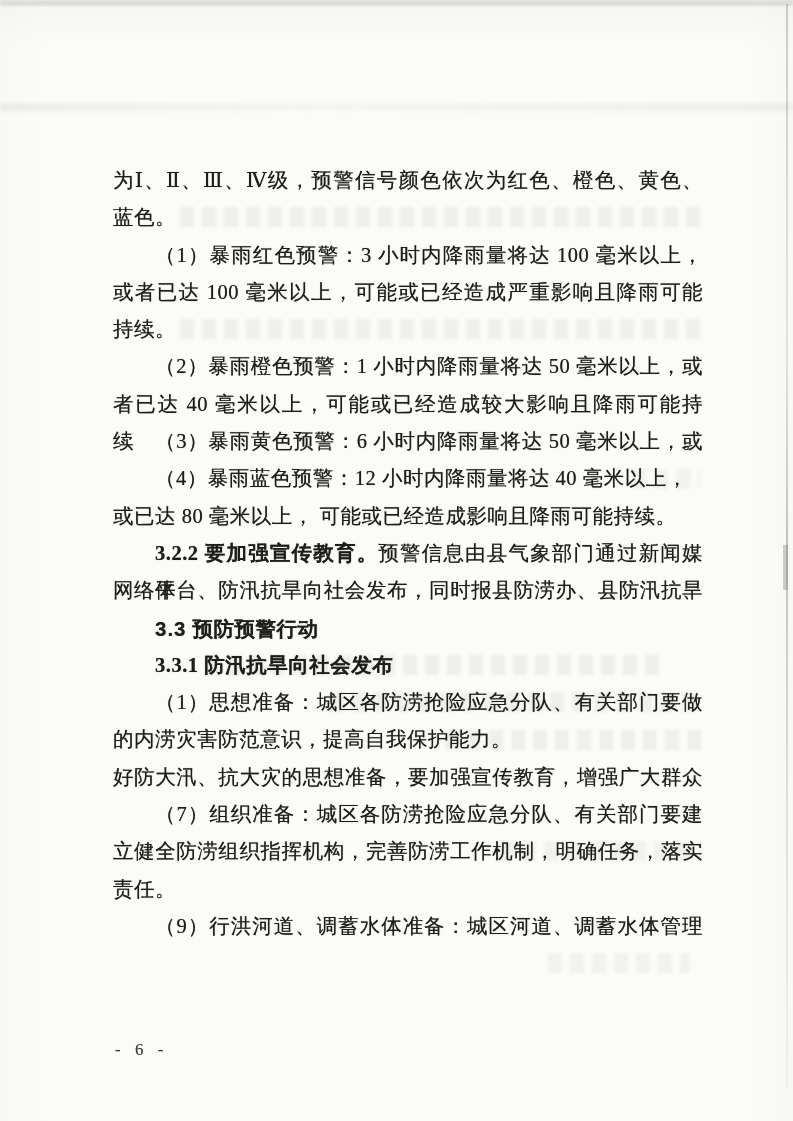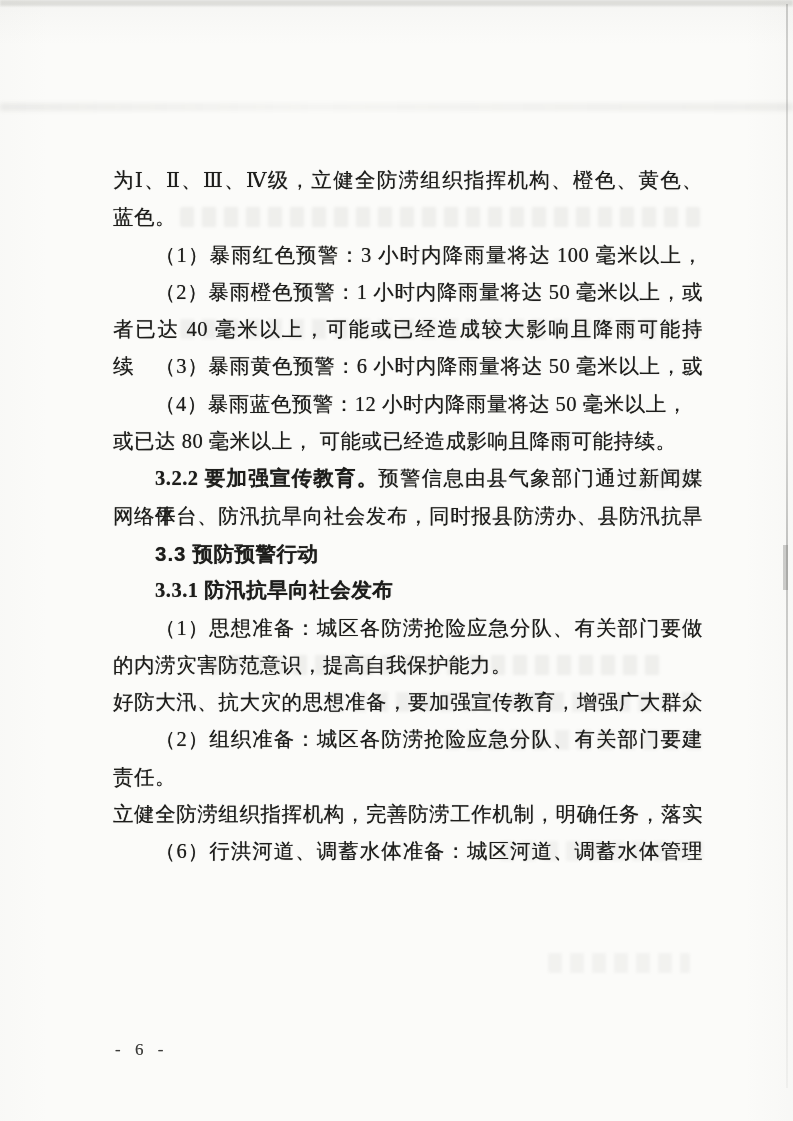--- a/index.html
+++ b/index.html
@@ -129,35 +129,37 @@
   <div class="ghost" style="left:180px; top:207px; width:520px;"></div>
   <div class="ghost" style="left:180px; top:319px; width:520px; opacity:.45;"></div>
   <div class="ghost" style="left:632px; top:469px; width:68px; opacity:.4;"></div>
   <div class="ghost" style="left:205px; top:655px; width:460px; opacity:.5;"></div>
   <div class="ghost" style="left:330px; top:692px; width:372px; opacity:.45;"></div>
   <div class="ghost" style="left:445px; top:730px; width:258px; opacity:.45;"></div>
   <div class="ghost" style="left:500px; top:841px; width:203px; opacity:.4;"></div>
   <div class="ghost" style="left:548px; top:953px; width:142px; opacity:.35;"></div>
 
   <div class="text-block" id="text-block">
-      <div class="line justify"><span>为Ⅰ、Ⅱ、Ⅲ、Ⅳ级，立健全防涝组织指挥机构、橙色、黄色、</span></div>
+      <div class="line justify"><span>为Ⅰ、Ⅱ、Ⅲ、Ⅳ级，预警信号颜色依次为红色、橙色、黄色、</span></div>
       <div class="line"><span>蓝色。</span></div>
       <div class="line indent justify"><span>（1）暴雨红色预警：3 小时内降雨量将达 100 毫米以上，</span></div>
+      <div class="line justify"><span>或者已达 100 毫米以上，可能或已经造成严重影响且降雨可能</span></div>
+      <div class="line"><span>持续。</span></div>
       <div class="line indent justify"><span>（2）暴雨橙色预警：1 小时内降雨量将达 50 毫米以上，或</span></div>
       <div class="line justify"><span>者已达 40 毫米以上，可能或已经造成较大影响且降雨可能持续。</span></div>
       <div class="line indent justify"><span>（3）暴雨黄色预警：6 小时内降雨量将达 50 毫米以上，或</span></div>
-      <div class="line indent"><span>（4）暴雨蓝色预警：12 小时内降雨量将达 50 毫米以上，</span></div>
+      <div class="line indent"><span>（4）暴雨蓝色预警：12 小时内降雨量将达 40 毫米以上，</span></div>
       <div class="line"><span>或已达 80 毫米以上， 可能或已经造成影响且降雨可能持续。</span></div>
       <div class="line indent justify"><span class="lead">3.2.2 要加强宣传教育。</span><span>预警信息由县气象部门通过新闻媒体、</span></div>
       <div class="line justify"><span>网络平台、防汛抗旱向社会发布，同时报县防涝办、县防汛抗旱</span></div>
       <div class="line indent heading"><span class="lead sans">3.3</span><span>预防预警行动</span></div>
       <div class="line indent heading"><span class="lead">3.3.1 </span><span>防汛抗旱向社会发布</span></div>
       <div class="line indent justify"><span>（1）思想准备：城区各防涝抢险应急分队、有关部门要做</span></div>
       <div class="line"><span>的内涝灾害防范意识，提高自我保护能力。</span></div>
       <div class="line justify"><span>好防大汛、抗大灾的思想准备，要加强宣传教育，增强广大群众</span></div>
-      <div class="line indent justify"><span>（2）组织准备：城区各防涝抢险应急分队、有关部门要建</span></div>
+      <div class="line indent justify"><span>（7）组织准备：城区各防涝抢险应急分队、有关部门要建</span></div>
+      <div class="line justify"><span>立健全防涝组织指挥机构，完善防涝工作机制，明确任务，落实</span></div>
       <div class="line"><span>责任。</span></div>
-      <div class="line justify"><span>立健全防涝组织指挥机构，完善防涝工作机制，明确任务，落实</span></div>
-      <div class="line indent justify"><span>（6）行洪河道、调蓄水体准备：城区河道、调蓄水体管理</span></div>
+      <div class="line indent justify"><span>（9）行洪河道、调蓄水体准备：城区河道、调蓄水体管理</span></div>
     </div>
 
   <div class="page-number">- 6 -</div>
 </div>
 
 </body></html>

